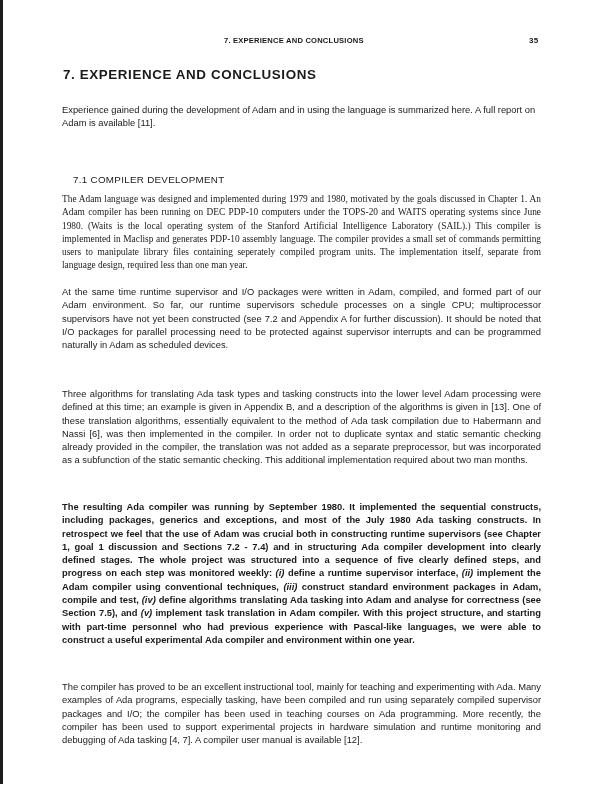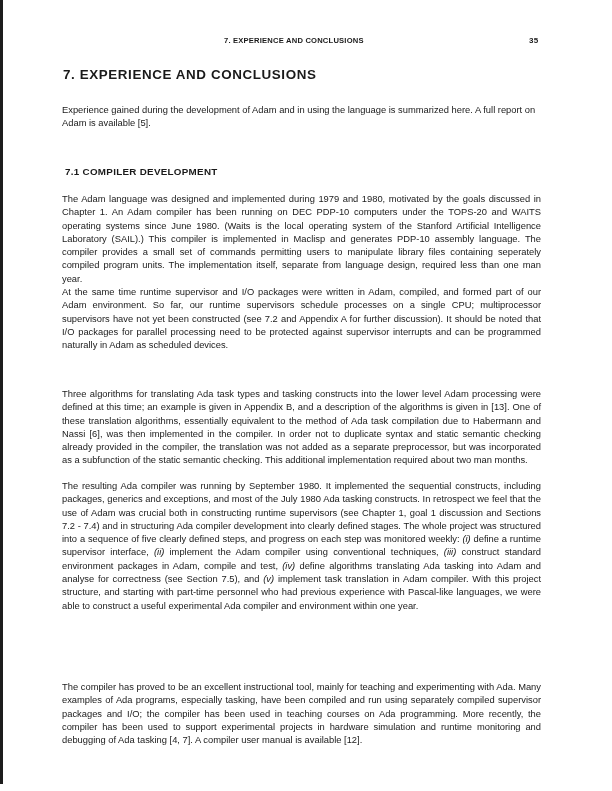--- a/index.html
+++ b/index.html
@@ -20,44 +20,44 @@
       position: absolute; left: 63px; top: 67px;
       font-size: 13.4px; font-weight: bold; letter-spacing: 0.6px; margin: 0;
     }
     .content {
       position: absolute; left: 62px; width: 479px;
       font-size: 9.35px; line-height: 13.3px; text-align: justify;
     }
     .content p { margin: 0; }
     .intro { top: 104px; text-align: left; }
     .section-title {
-      position: absolute; left: 63px; top: 164px; margin: 2px;
-      font-size: 9.8px; font-weight: bold; letter-spacing: 0.3px;
+      position: absolute; left: 63px; top: 164px; margin: 10px;
+      font-size: 9.8px; font-weight: normal; letter-spacing: 0.3px;
     }
-    .p1 { top: 193px; }
+    .p1 { top: 193px; font-family: Liberation Serif, serif; }
     .p2 { top: 286px; }
     .p3 { top: 388px; }
-    .p4 { top: 480px; }
+    .p4 { top: 501px; font-weight: bold; }
     .p5 { top: 681px; }
     i { font-style: italic; }
   </style>
 </head>
 <body>
 
 <div class="edge-line"></div>
 
 <div class="running-head">
   <span class="rh-title">7. EXPERIENCE AND CONCLUSIONS</span>
   <span class="rh-page">35</span>
 </div>
 
 <h1 class="chapter-title">7. EXPERIENCE AND CONCLUSIONS</h1>
 
 <div class="content intro">
-  <p>Experience gained during the development of Adam and in using the language is summarized here.  A full report on Adam is available [5].</p>
+  <p>Experience gained during the development of Adam and in using the language is summarized here.  A full report on Adam is available [11].</p>
 </div>
 
 <h2 class="section-title">7.1 COMPILER DEVELOPMENT</h2>
 
 <div class="content p1">
   <p>The Adam language was designed and implemented during 1979 and 1980, motivated by the goals discussed in Chapter 1.  An Adam compiler has been running on DEC PDP-10 computers under the TOPS-20 and WAITS operating systems since June 1980.  (Waits is the local operating system of the Stanford Artificial Intelligence Laboratory (SAIL).)  This compiler is implemented in Maclisp and generates PDP-10 assembly language.  The compiler provides a small set of commands permitting users to manipulate library files containing seperately compiled program units.  The implementation itself, separate from language design, required less than one man year.</p>
 </div>
 
 <div class="content p2">
   <p>At the same time runtime supervisor and I/O packages were written in Adam, compiled, and formed part of our Adam environment.  So far, our runtime supervisors schedule processes on a single CPU; multiprocessor supervisors have not yet been constructed (see 7.2 and Appendix A for further discussion).  It should be noted that I/O packages for parallel processing need to be protected against supervisor interrupts and can be programmed naturally in Adam as scheduled devices.</p>

